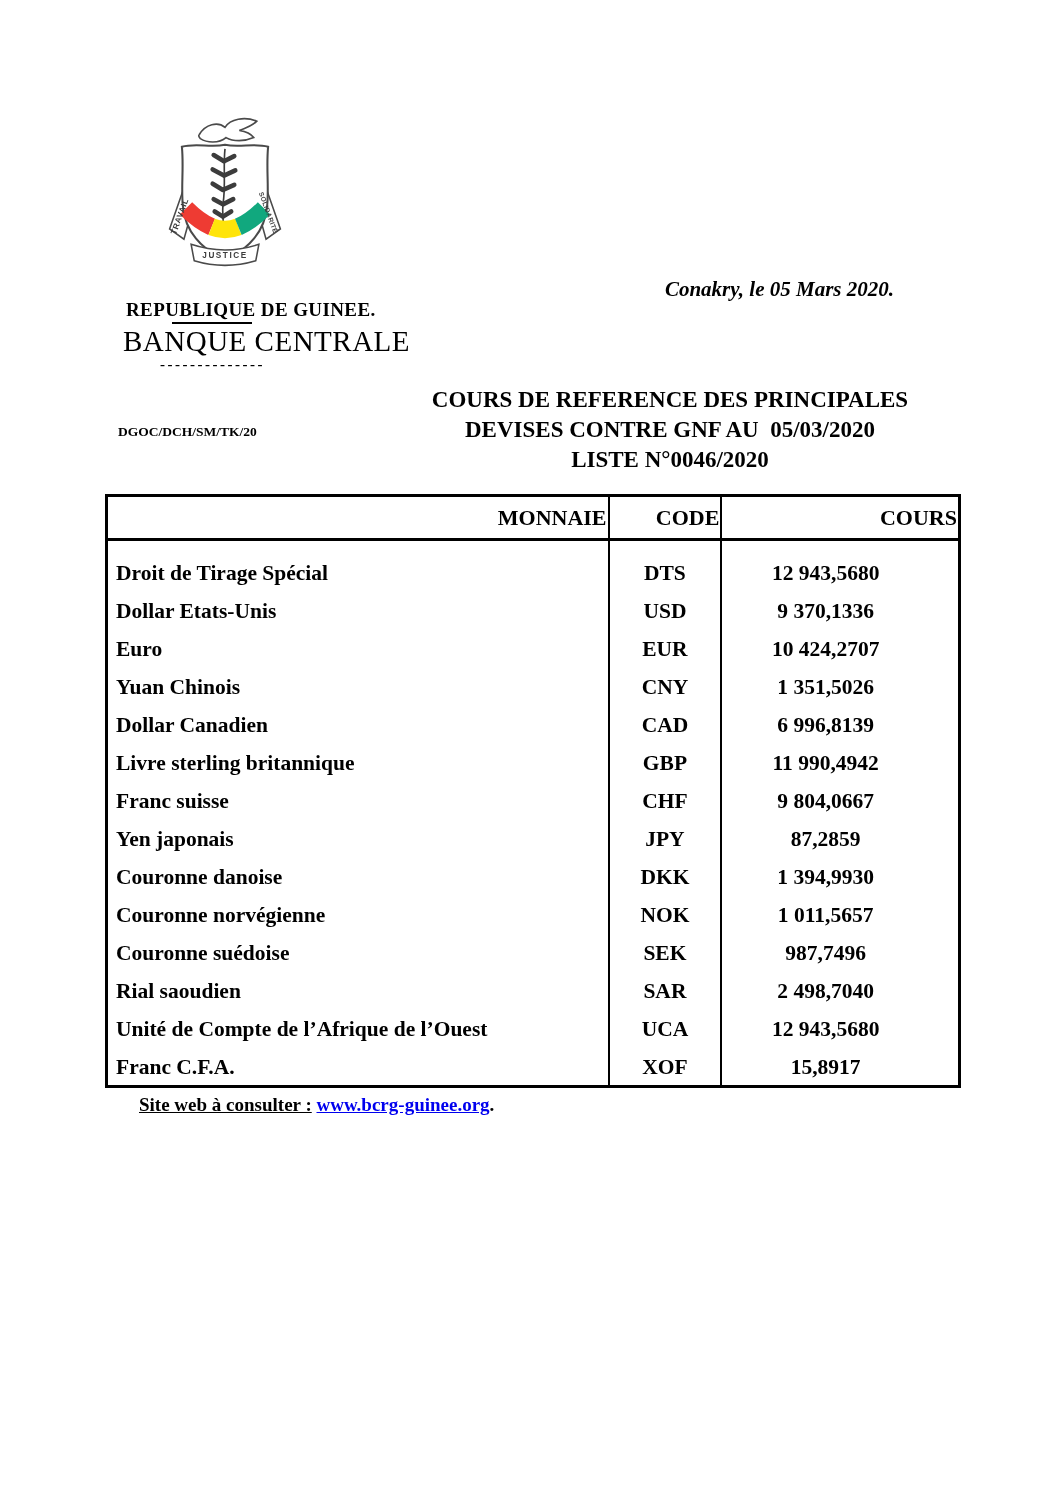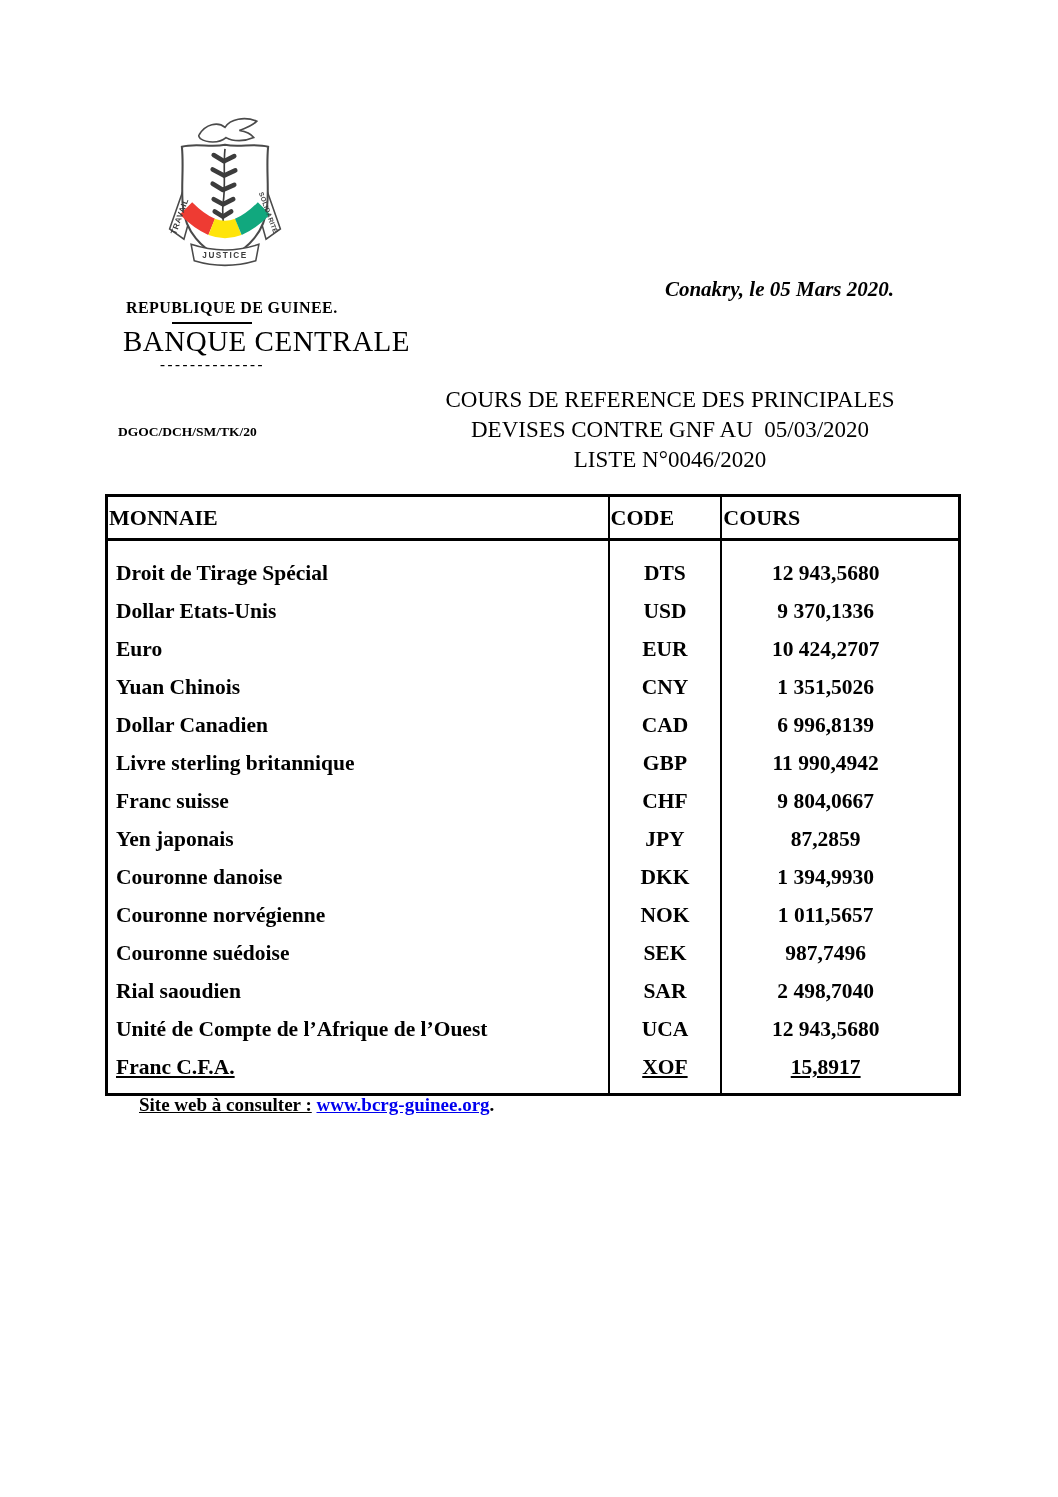--- a/index.html
+++ b/index.html
@@ -6,39 +6,39 @@
   .page{
     position:relative;width:1058px;height:1497px;background:#fff;
     font-family:"Liberation Serif","DejaVu Serif",serif;color:#000;overflow:hidden;
   }
   
   .emblem{position:absolute;left:164px;top:114px;width:122px;height:156px;}
   .emblem svg{width:100%;height:100%;}
   .emblem text{font-family:"Liberation Sans","DejaVu Sans",sans-serif;fill:#3c3c3c;font-weight:bold;}
   
   .date-line{position:absolute;right:164px;top:277px;font-size:21px;font-weight:bold;font-style:italic;}
-  .republic{position:absolute;left:126px;top:299px;font-size:16px;font-weight:bold;letter-spacing:.4px;}
+  .republic{position:absolute;left:126px;top:299px;font-size:19px;font-weight:bold;letter-spacing:.4px;}
   .short-rule{position:absolute;left:172px;top:322px;width:80px;border-top:2px solid #000;}
   .bank{position:absolute;left:123px;top:325px;font-size:29px;letter-spacing:.5px;}
   .dashes{position:absolute;left:160px;top:356px;font-size:15px;font-weight:bold;letter-spacing:2.5px;}
   .ref-code{position:absolute;left:118px;top:424px;font-size:13.5px;font-weight:bold;}
   .doc-title{position:absolute;left:355px;top:385px;width:630px;text-align:center;
-    font-size:23px;font-weight:normal;line-height:30px;}
+    font-size:23px;font-weight:bold;line-height:30px;}
   .tbl-wrap{position:absolute;left:105px;top:494px;width:850px;border:3px solid #000;}
   table.inner{width:100%;border-collapse:collapse;table-layout:fixed;}
   col.c-monnaie{width:497px;} col.c-code{width:112px;} col.c-cours{width:235px;}
-  .inner th{height:39px;font-size:22px;font-weight:bold;text-align:left;
+  .inner th{height:39px;font-size:22px;font-weight:bold;text-align:right;
     border-bottom:3px solid #000;vertical-align:middle;}
   .inner th.code,.inner td.code{border-left:2px solid #000;border-right:2px solid #000;}
   .inner td{height:36px;font-size:21.5px;font-weight:bold;vertical-align:middle;}
   .inner td.monnaie{text-align:left;padding-left:8px;}
   .inner td.code{text-align:center;}
   .inner td.cours{text-align:center;padding-right:30px;}
   .inner tbody tr:first-child td{padding-top:14px;}
-  .inner tbody tr:last-child td{padding-bottom:8px;text-decoration:underline;}
+  .inner tbody tr:last-child td{padding-bottom:0;}
   
   .site-note{position:absolute;left:125px;top:1094px;font-size:19px;font-weight:bold;}
   .site-label{text-decoration:underline;margin-left:14px;}
   .site-link{text-decoration:underline;cursor:pointer;}
 </style>
 </head>
 <body>
 
 <div class="page">
 

